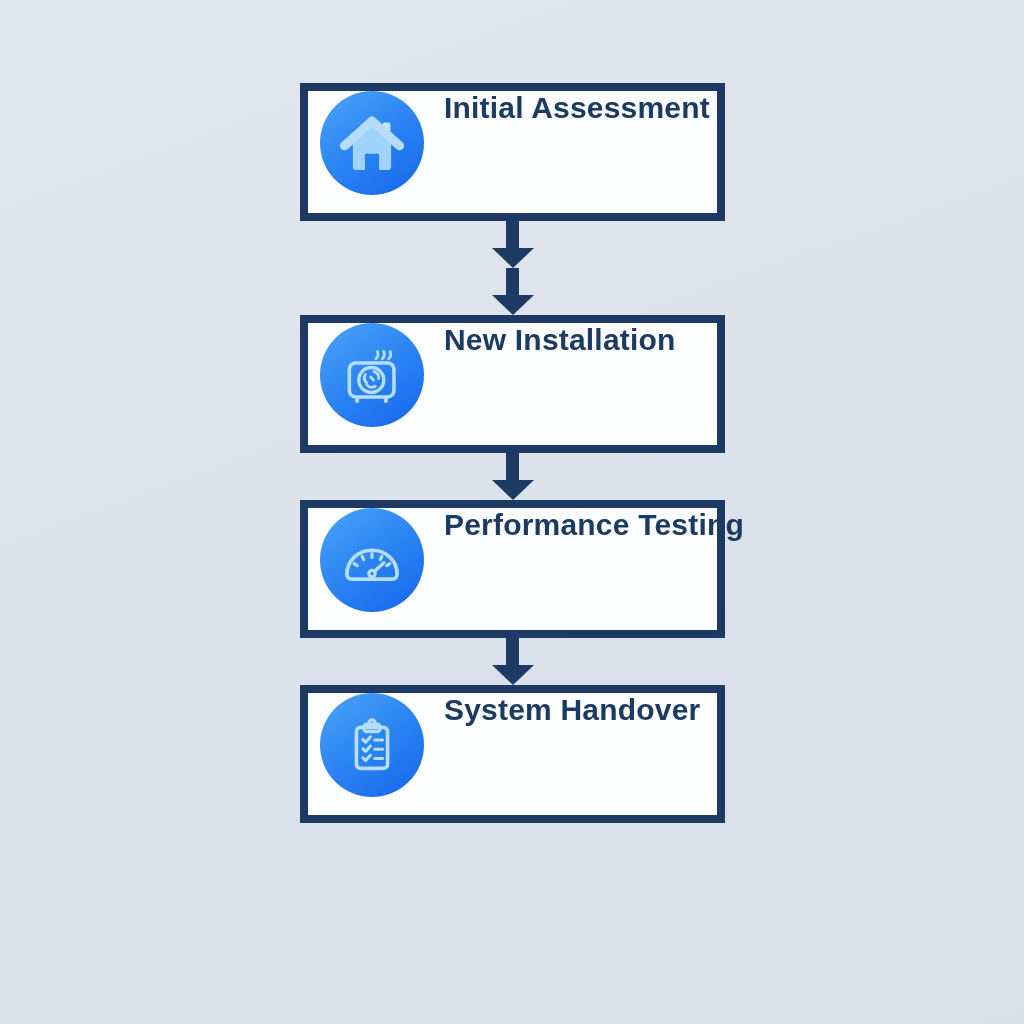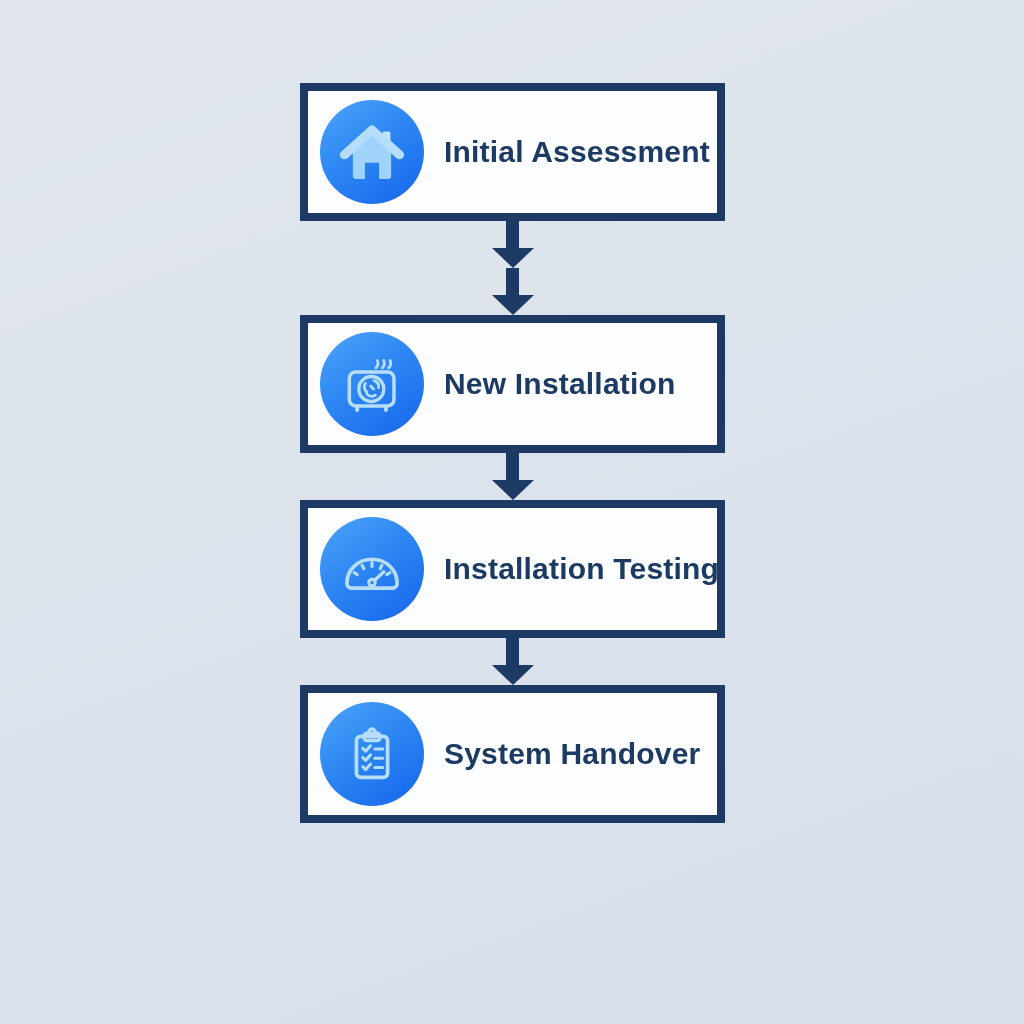--- a/index.html
+++ b/index.html
@@ -25,21 +25,20 @@
     display: flex;
     flex-direction: column;
   }
   .step {
     box-sizing: border-box;
     height: 138px;
     width: 425px;
     background: #fcfdfe;
     border: 8px solid #1c3a63;
     display: flex;
-    align-items: center;
   }
   .icon-circle {
     flex: 0 0 auto;
     width: 104px;
     height: 104px;
     margin-left: 12px;
     border-radius: 50%;
     background: linear-gradient(145deg, #4ba4f7 0%, #2b84f2 50%, #1565ec 100%);
     display: flex;
     align-items: center;
@@ -141,21 +140,21 @@
           <path class="stroke-ic" stroke-width="2.6" d="M9.5 37.5 a3.2 3.2 0 0 1 -3.2 -3.2 v-0.6 a17.7 16.6 0 0 1 35.4 0 v0.6 a3.2 3.2 0 0 1 -3.2 3.2 z"></path>
           <path class="stroke-ic" stroke-width="2.2" d="M13.6 28 L11.4 26.6"></path>
           <path class="stroke-ic" stroke-width="2.2" d="M18.2 23.8 L17 21.4"></path>
           <path class="stroke-ic" stroke-width="2.2" d="M24 22.2 V19.4"></path>
           <path class="stroke-ic" stroke-width="2.2" d="M29.8 23.8 L31 21.4"></path>
           <path class="stroke-ic" stroke-width="2.2" d="M34.4 28 L36.6 26.6"></path>
           <path class="stroke-ic" stroke-width="2.4" d="M25.8 31.9 L32.4 26"></path>
           <circle class="stroke-ic" stroke-width="2.2" cx="24" cy="33.6" r="2.3"></circle>
         </svg>
       </div>
-      <div class="step-label">Installation Testing</div>
+      <div class="step-label">Performance Testing</div>
     </div>
 
     <div class="arrow">
       <div class="stem"></div>
       <div class="head"></div>
     </div>
 
     <div class="step">
       <div class="icon-circle">
         <svg viewBox="0 0 48 48" aria-hidden="true">

